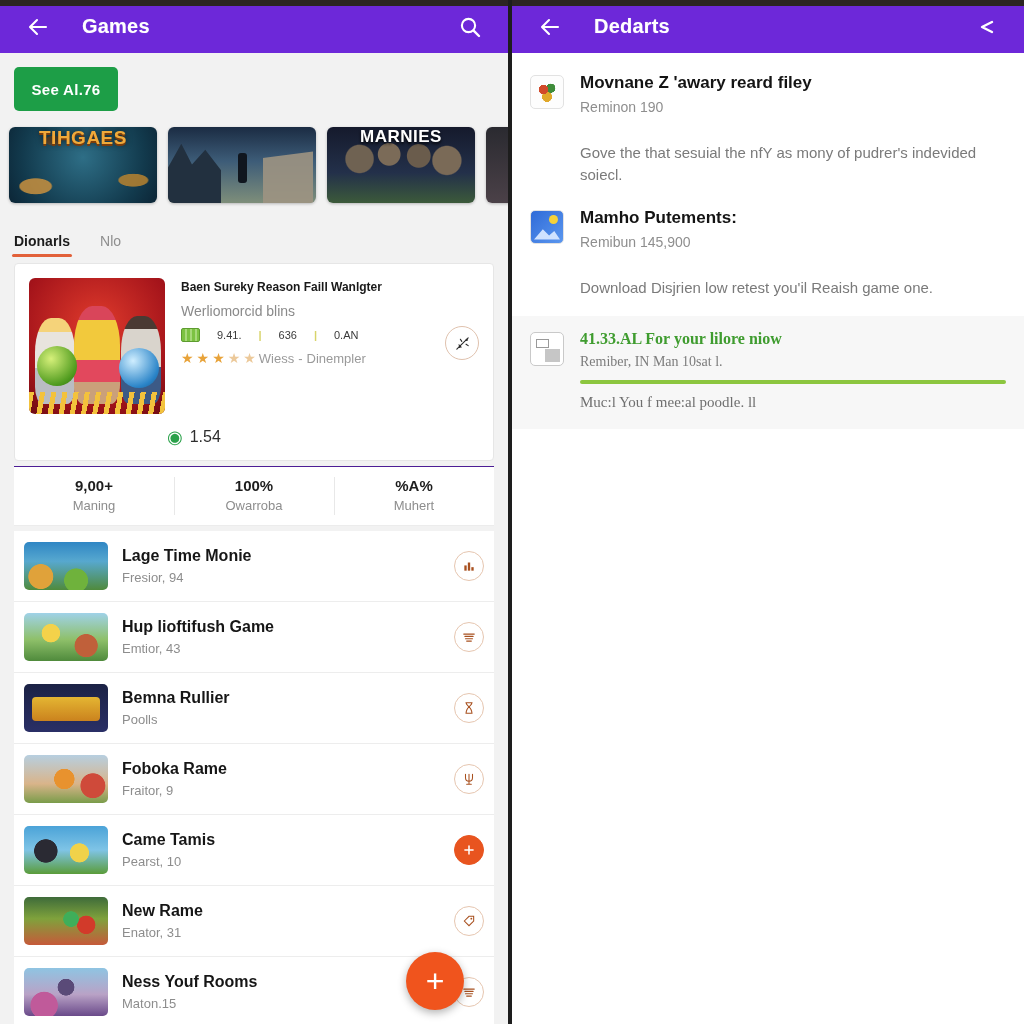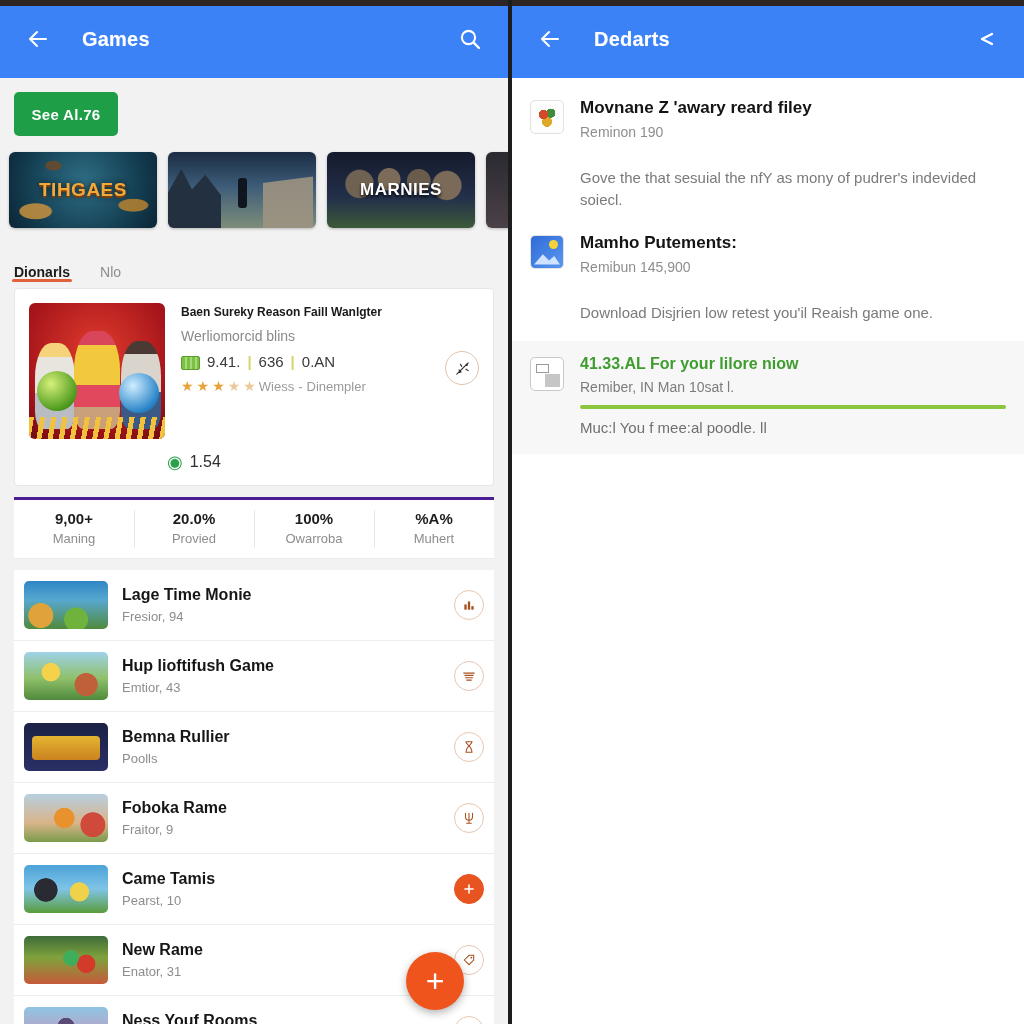--- a/index.html
+++ b/index.html
@@ -10,21 +10,21 @@
     overflow: hidden;
   }
   .screens { display: flex; width: 1024px; height: 1024px; }
   .screen { position: relative; overflow: hidden; }
   .screen-left  { width: 508px; height: 1024px; background: #f2f2f2; }
   .divider-gap  { width: 4px;  height: 1024px; background: #1d1d1d; }
   .screen-right { width: 512px; height: 1024px; background: #ffffff; }
 
   
   .appbar {
-    height: 78px; background: #3b82f6;
+    height: 53px; background: #6d28d9;
     display: flex; align-items: center; padding: 0 18px;
     position: relative;
   }
   .appbar-top-shade {
     position: absolute; top:0; left:0; right:0; height: 6px;
     background: #2c2523;
   }
   .appbar .icon-btn {
     width: 40px; height: 40px;
     display:flex; align-items:center; justify-content:center;
@@ -58,21 +58,21 @@
 
   
   .carousel {
     display: flex; gap: 11px; padding: 6px 0 10px 9px;
     background: #f2f2f2; overflow: hidden; height: 96px;
   }
   .banner {
     width: 148px; height: 76px; border-radius: 6px; flex: none;
     position: relative; overflow: hidden;
     box-shadow: 0 1px 3px rgba(0,0,0,.25);
-    display:flex; align-items:center; justify-content:center;
+    display:flex; justify-content:center;
   }
   .banner .bl {
     font-size: 19px; font-weight: bold; letter-spacing: .5px;
     font-family: "Liberation Sans", sans-serif;
     position: relative; z-index: 3;
   }
   .b1 { background: radial-gradient(circle at 50% 40%, #2e6e86 0%, #123a4d 70%, #0c2536 100%); }
   .b1 .bl { color:#f0a93a; text-shadow: 0 2px 0 #7a3d0c, 0 0 6px rgba(0,0,0,.8); }
   .b1:before{ content:""; position:absolute; inset:0;
     background:
@@ -95,21 +95,21 @@
       radial-gradient(circle at 42% 36%, #7b6b58 0 11%, transparent 12%),
       radial-gradient(circle at 62% 38%, #6a5c4c 0 11%, transparent 12%),
       radial-gradient(circle at 81% 44%, #7a6a57 0 11%, transparent 12%); }
   .b4 { width: 40px; background: linear-gradient(180deg,#2a2a30 0%, #4b4148 100%); }
 
   
   .tabs {
     display:flex; gap: 30px; padding: 6px 14px 0 14px;
     background:#f2f2f2; align-items:flex-end; height: 40px;
   }
-  .tab { font-size: 14px; color: #8e8e8e; padding-bottom: 2px; position: relative; }
+  .tab { font-size: 14px; color: #8e8e8e; padding-bottom: 8px; position: relative; }
   .tab.active { color: #1c1c1c; font-weight: bold; }
   .tab.active:after {
     content:""; position:absolute; left:-2px; right:-2px; bottom:0;
     height: 3px; background: #e2613a; border-radius: 2px;
   }
 
   
   .card {
     margin: 6px 14px 0 14px; background: #fff;
     border: 1px solid #e6e6e6; border-radius: 4px;
@@ -128,43 +128,43 @@
   .orb-g { left: 8px;  bottom: 28px; width: 40px; height: 40px;
            background: radial-gradient(circle at 35% 32%, #d6f07a, #4f9b1e 70%, #2d6a10); }
   .orb-b { right: 6px; bottom: 26px; width: 40px; height: 40px;
            background: radial-gradient(circle at 35% 32%, #cfeeff, #2a84c8 70%, #16568a); }
   .thumb-lg .grass { position:absolute; left:0; right:0; bottom:0; height:22px;
     background: repeating-linear-gradient(100deg, #f3c23c 0 5px, transparent 5px 11px); }
 
   .card-info { flex: 1; min-width: 0; padding-top: 2px; }
   .card-title { font-size: 12px; font-weight: bold; color: #191919; line-height: 1.28; }
   .card-sub { font-size: 14px; color: #8a8a8a; margin-top: 8px; }
-  .meta-row { display: flex; align-items: flex-end; gap: 7px; margin-top: 9px; font-size: 15px; color: #3a3a3a; }
+  .meta-row { display: flex; align-items: center; gap: 17px; margin-top: 9px; font-size: 11px; color: #3a3a3a; }
   .meta-badge {
     display:inline-block; width:19px; height:14px; border-radius:2px;
     background: repeating-linear-gradient(90deg,#7cc242 0 3px,#a7d97a 3px 5px);
     border:1px solid #5d9c2f; flex:none;
   }
   .meta-sep { color: #d8d46a; font-weight: bold; }
   .stars-row { display:flex; align-items:center; gap: 4px; margin-top: 8px; font-size: 13px; color:#9a9a9a; }
   .star { color: #e8a33a; font-size: 14px; letter-spacing: -1px; }
   .star.dim { color: #ecc99a; }
   .loc-row { display:flex; align-items:center; gap: 7px; padding: 2px 0 12px 152px; font-size: 16px; color:#2e2e2e; }
   .pin { color: #2aa14a; font-size: 18px; }
   .card-action {
     width: 34px; height: 34px; border-radius: 50%;
     border: 1px solid #e0c2ae; color: #9c4a1f;
     display:flex; align-items:center; justify-content:center;
     flex: none; margin-top: 48px; font-size: 15px;
   }
 
   
   .stats {
-    display: flex; border-top: 3px solid #4c1d95; border-bottom: 1px solid #ececec;
-    margin: 11px 14px; background:#fff;
+    display: flex; border-top: 1px solid #4c1d95; border-bottom: 1px solid #ececec;
+    margin: 5px 14px; background:#fff;
   }
   .stat { flex:1; text-align:center; padding: 10px 0 12px 0; position: relative; }
   .stat + .stat:before {
     content:""; position:absolute; left:0; top:10px; bottom:10px; width:1px; background:#e8e8e8;
   }
   .stat-val { font-size: 15px; font-weight: bold; color:#1d1d1d; }
   .stat-lbl { font-size: 13px; color:#8d8d8d; margin-top: 4px; }
 
   
   .list { margin: 0 14px; background:#fff; }
@@ -249,21 +249,21 @@
   .rp-meta { font-size: 14px; color:#8e8e8e; margin-top: 6px; }
   .rp-desc { font-size: 15px; color:#7a7a7a; margin-top: 27px; line-height: 1.45; }
 
   .rp-section {
     display:flex; align-items:center; gap: 18px;
     padding: 6px 18px 14px 18px;
   }
   .plus-icon { font-size: 26px; color:#8c8c8c; line-height: 1; width: 20px; text-align:center; }
   .rp-section-lbl { font-size: 18px; color:#8c8c8c; }
 
-  .rp-highlight { background:#f7f7f7; padding: 14px 18px 18px 18px; display:flex; gap:16px; }
+  .rp-highlight { background:#f7f7f7; padding: 14px 18px 18px 18px; display:flex; gap:16px;font-family:Liberation Serif, serif; }
   .hl-title { font-size: 16px; font-weight: bold; color:#3f9c2f; }
   .hl-sub { font-size: 14px; color:#7c7c7c; margin-top: 6px; }
   .hl-bar { height: 4px; background:#8cc63f; border-radius:2px; margin: 10px 0 10px 0; }
   .hl-note { font-size: 15px; color:#6f6f6f; }
 </style>
 </head>
 <body>
 
 <div class="screens">
 
@@ -356,24 +356,20 @@
         <span>1.54</span>
       </div>
     </div>
 
     <div class="stats">
       <div class="stat">
         <div class="stat-val">9,00+</div>
         <div class="stat-lbl">Maning</div>
       </div>
       <div class="stat">
-        <div class="stat-val">20.0%</div>
-        <div class="stat-lbl">Provied</div>
-      </div>
-      <div class="stat">
         <div class="stat-val">100%</div>
         <div class="stat-lbl">Owarroba</div>
       </div>
       <div class="stat">
         <div class="stat-val">%A%</div>
         <div class="stat-lbl">Muhert</div>
       </div>
     </div>
 
     <div class="list">

